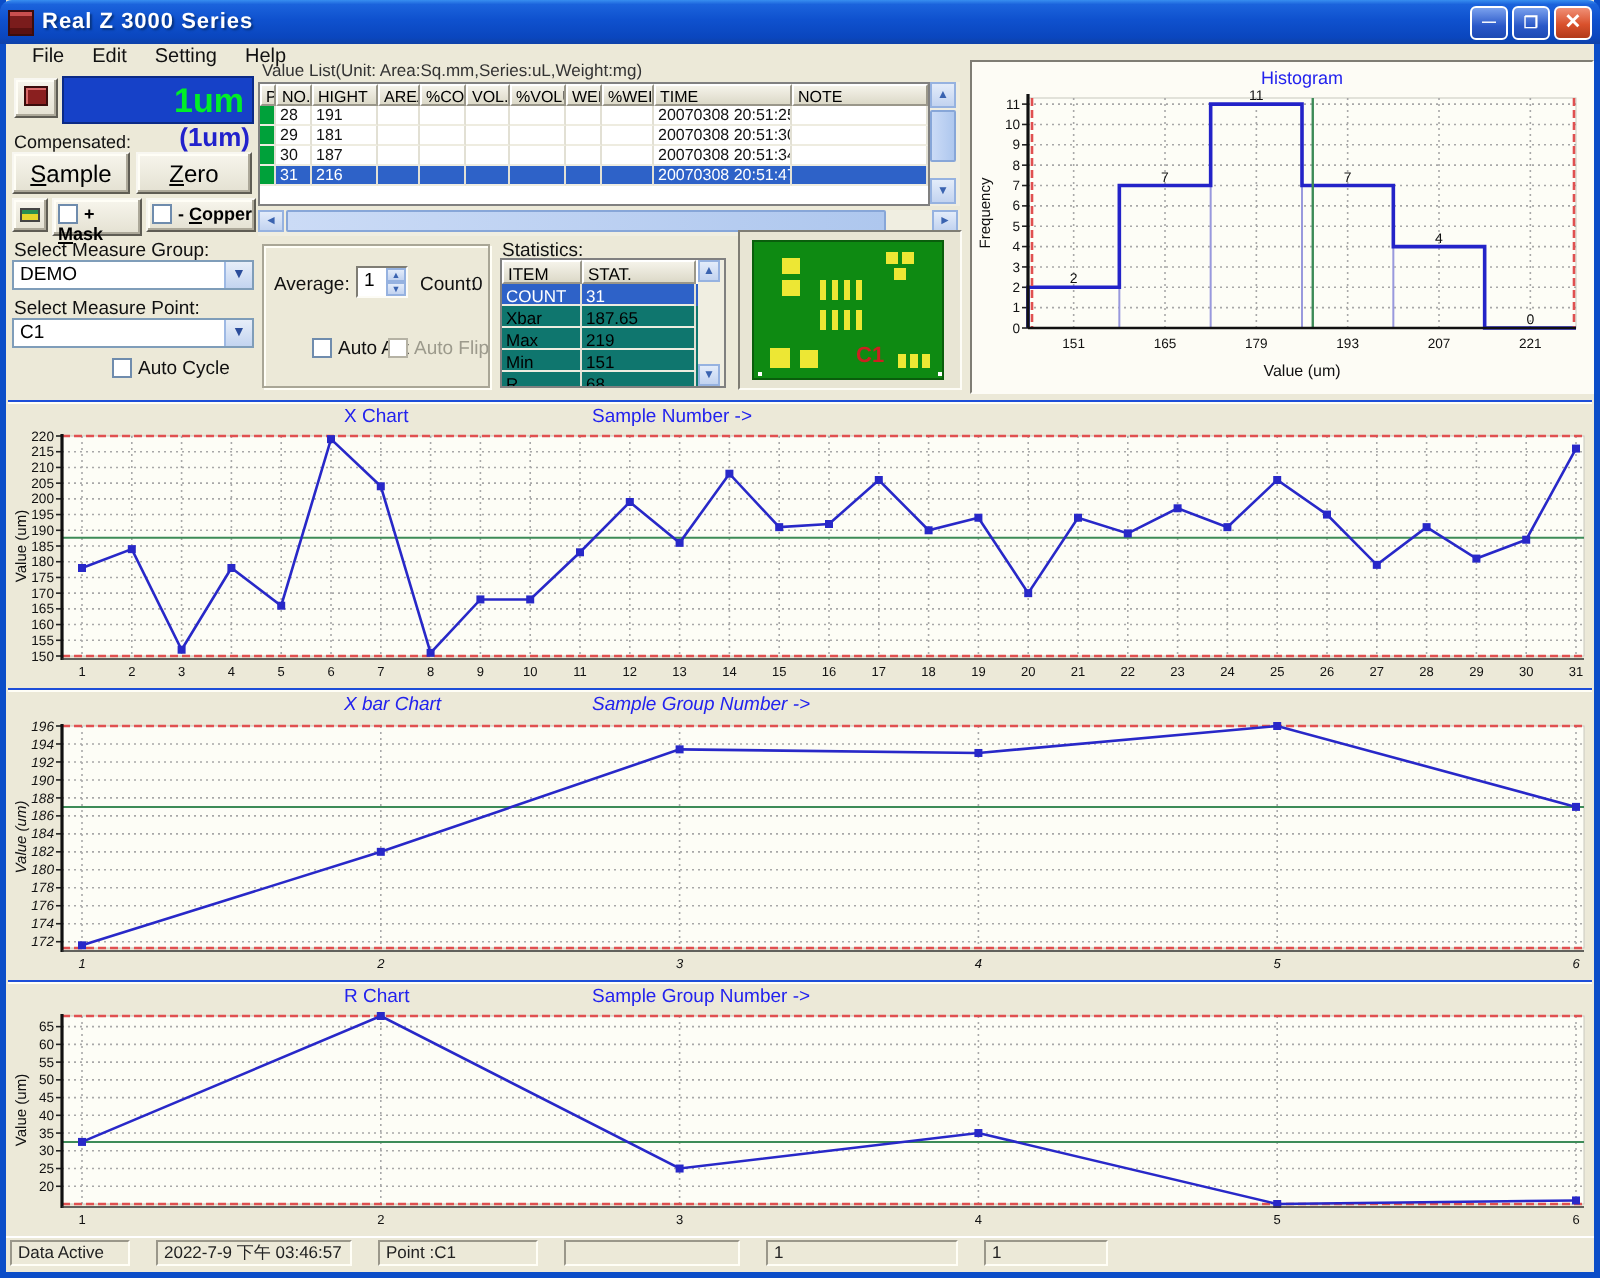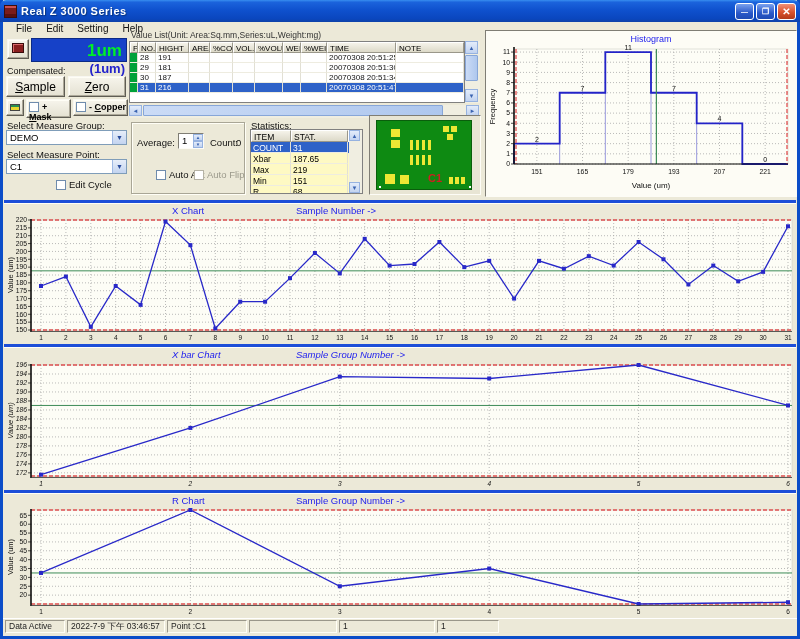--- a/index.html
+++ b/index.html
@@ -36,29 +36,29 @@
   .vl-row { display:grid; grid-template-columns:8px 18px 33px 21px 23px 22px 28px 18px 26px 69px 1fr; height:10px; background:#fff; }
   .vl-td { font-size:8px; border-right:1px solid #e2e0d4; border-bottom:1px solid #eeece0; padding-left:2px; overflow:hidden; white-space:nowrap; color:#111; }
   .vl-row.selected { background:#2E62C8; }
   .vl-row.selected .vl-td { color:#fff; }
   .pcell { background:#00A13A !important; }
   
   .sb { background:#F0EEE1; }
   .sb-btn { position:absolute; background:linear-gradient(180deg,#E3ECFA,#C2D3F0); border:1px solid #96B2E0; color:#3A63B0; font-size:6px; text-align:center; }
   .sb-thumb { position:absolute; background:linear-gradient(90deg,#CBDBF6,#AEC7EE); border:1px solid #87A6D8; border-radius:1px; }
   
-  .st-row { display:grid; grid-template-columns:40px 57px; height:11px; background:#fef9c3; }
+  .st-row { display:grid; grid-template-columns:40px 57px; height:11px; background:#0f766e; }
   .st-td { font-size:8.5px; border-right:1px solid #e2e0d4; border-bottom:1px solid #eeece0; padding:1px 0 0 2px; white-space:nowrap; overflow:hidden; }
   .st-row.selected { background:#2E62C8; }
   .st-row.selected .st-td { color:#fff; }
   
-  .chart-block { position:absolute; left:1px; width:792px; background:#ECE9D8; border-top:3px solid #1d4ed8; box-shadow:inset 0 1px 0 #fffef6; }
+  .chart-block { position:absolute; left:1px; width:792px; background:#ECE9D8; border-top:1px solid #1d4ed8; box-shadow:inset 0 1px 0 #fffef6; }
   .chart-title { position:absolute; top:2px; font-size:9.5px; color:#2222EE; white-space:nowrap; }
   .statusbar { position:absolute; left:0; top:618px; width:794px; height:16px; background:#ECE9D8; border-top:1px solid #fff; display:flex; padding:1px 2px; }
-  .status-cell { height:13px; border:1px solid; border-color:#9a978a #fffef6 #fffef6 #9a978a; font-size:8.5px; padding:0 3px 0 3px; margin-right:2px; white-space:nowrap; overflow:hidden; color:#222; }
+  .status-cell { height:13px; border:1px solid; border-color:#9a978a #fffef6 #fffef6 #9a978a; font-size:8.5px; padding:0 3px 0 3px; margin-right:13px; white-space:nowrap; overflow:hidden; color:#222; }
   .pcb-pad { position:absolute; background:#EDE734; }
   svg text { font-family:"Liberation Sans", sans-serif; }
 </style>
 </head>
 <body>
 
 <div class="win">
 
   <div class="titlebar">
     <div class="app-icon"></div>
@@ -89,21 +89,21 @@
       <div class="lbl" style="left:4px; top:92px;">Select Measure Group:</div>
       <div class="combo" style="left:3px; top:102px; width:121px;">
         <span class="val">DEMO</span>
         <span class="drop">▼</span>
       </div>
       <div class="lbl" style="left:4px; top:121px;">Select Measure Point:</div>
       <div class="combo" style="left:3px; top:131px; width:121px;">
         <span class="val">C1</span>
         <span class="drop">▼</span>
       </div>
-      <div class="lbl" style="left:53px; top:151px;"><span class="cb"></span><span>Edit Cycle</span></div>
+      <div class="lbl" style="left:53px; top:151px;"><span class="cb"></span><span>Auto Cycle</span></div>
     </div>
 
     <div style="position:absolute; left:126px; top:0; width:353px; height:171px;">
       <div class="lbl" style="left:2px; top:2px; font-size:8.5px; color:#333;">Value List(Unit: Area:Sq.mm,Series:uL,Weight:mg)</div>
       <div style="position:absolute; left:0; top:13px; width:336px; height:62px; background:#fff; border:1px solid #808080; overflow:hidden;">
         <div class="vl-grid">
             <div class="vl-th">P</div>
             <div class="vl-th">NO.</div>
             <div class="vl-th">HIGHT</div>
             <div class="vl-th">AREA</div>

